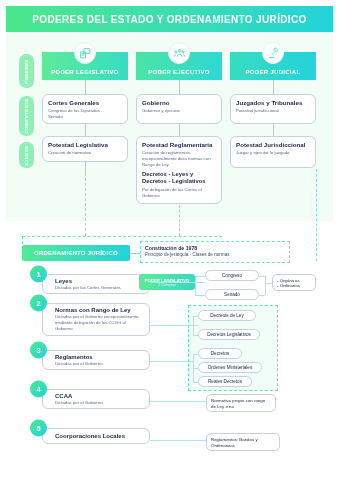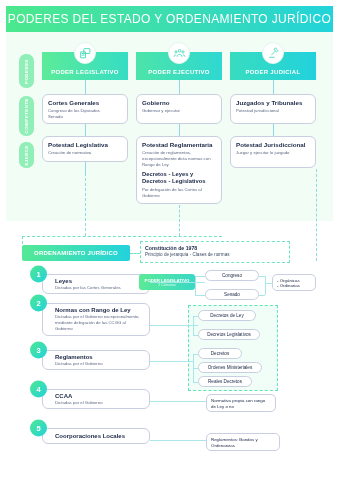--- a/index.html
+++ b/index.html
@@ -11,21 +11,21 @@
     overflow: hidden;
   }
 
   
   .title-bar {
     position: absolute; left: 6px; top: 6px; width: 327px; height: 26px;
     background: linear-gradient(90deg, #4ce88d 0%, #3adcb4 55%, #22d3da 100%);
     display: flex; align-items: center; justify-content: center;
   }
   .title-bar .title-text {
-    color: #ffffff; font-size: 12px; font-weight: normal; letter-spacing: .35px;
+    color: #ffffff; font-size: 10px; font-weight: bold; letter-spacing: .35px;
   }
 
   
   .upper-panel {
     position: absolute; left: 6px; top: 32px; width: 327px; height: 189px;
     background: #f2fdf6;
   }
 
   
   .vlabel {

